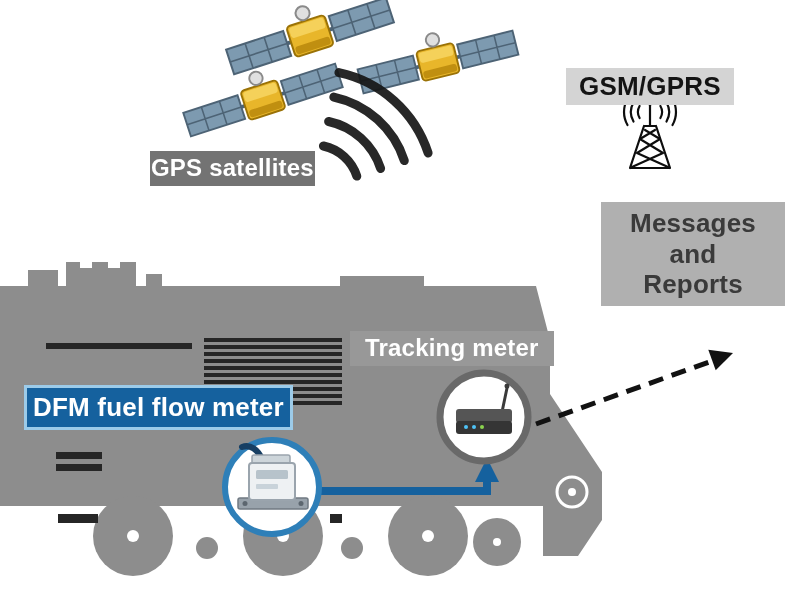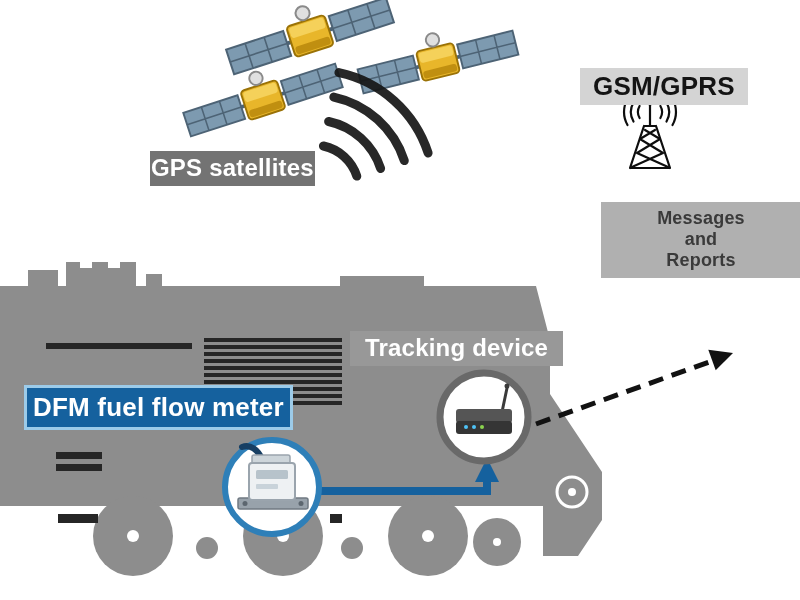--- a/index.html
+++ b/index.html
@@ -6,23 +6,23 @@
   .canvas {
     position:relative; width:800px; height:600px; background:#ffffff;
     overflow:hidden; font-family:"Liberation Sans", sans-serif;
   }
   .art { position:absolute; left:0; top:0; }
   .label {
     position:absolute; font-weight:bold; z-index:2; letter-spacing:0.2px;
     line-height:1.2;
   }
   .label-gps   { left:150px; top:151px; background:#737373; color:#ffffff; font-size:24px; padding:3px 1px; }
-  .label-gsm   { left:580px; top:68px;  background:#d4d4d4; color:#141414; font-size:26px; padding:3px 13px; }
-  .label-msg   { left:601px; top:202px; width:168px; background:#b0b0b0; color:#3a3a3a; font-size:18px;
-                 padding:6px 16px; text-align:center; white-space:pre-line; line-height:1.18; }
+  .label-gsm   { left:566px; top:68px;  background:#d4d4d4; color:#141414; font-size:26px; padding:3px 13px; }
+  .label-msg   { left:601px; top:202px; width:168px; background:#b0b0b0; color:#3a3a3a; font-size:26px;
+                 padding:6px 8px; text-align:center; white-space:pre-line; line-height:1.18; }
   .label-trk   { left:350px; top:331px; background:#989898; color:#ffffff; font-size:24px; padding:3px 15px; }
   .label-dfm   { left:24px;  top:385px; background:#15619e; color:#ffffff; font-size:26px; padding:4px 6px;
                  border:3px solid #9ccbe9; }
 </style>
 </head>
 <body>
 
 <div class="canvas">
 
   <svg class="art" width="800" height="600" viewBox="0 0 800 600">
@@ -131,17 +131,17 @@
   </svg>
 
   <div class="label label-gps">GPS satellites</div>
 
   <div class="label label-gsm">GSM/GPRS</div>
 
   <div class="label label-msg">Messages
 and
 Reports</div>
 
-  <div class="label label-trk">Tracking device</div>
+  <div class="label label-trk">Tracking meter</div>
 
   <div class="label label-dfm">DFM fuel flow meter</div>
 
 </div>
 
 </body></html>

